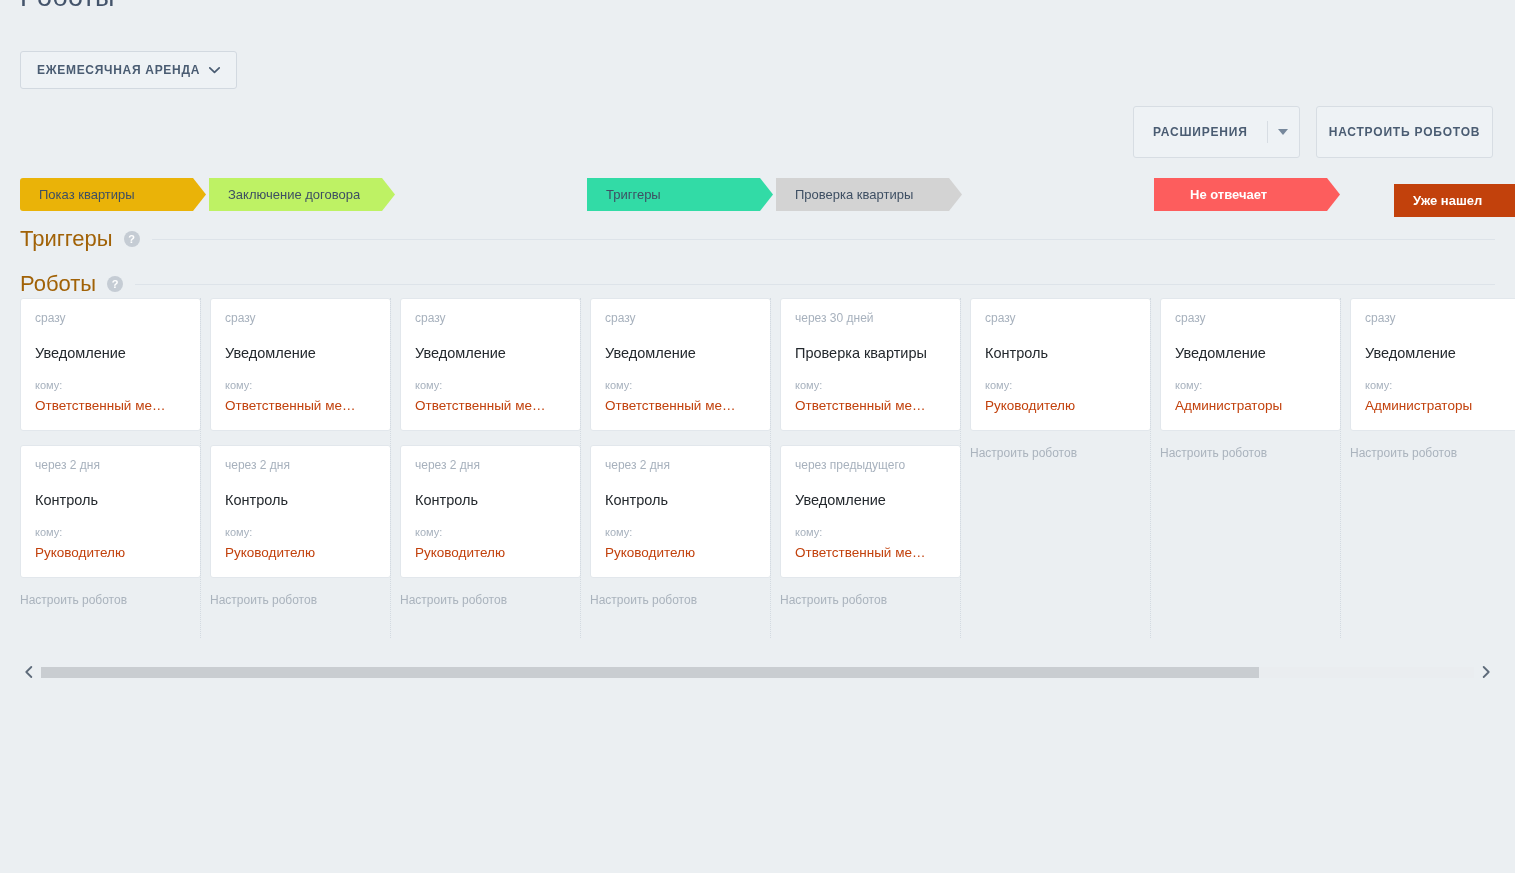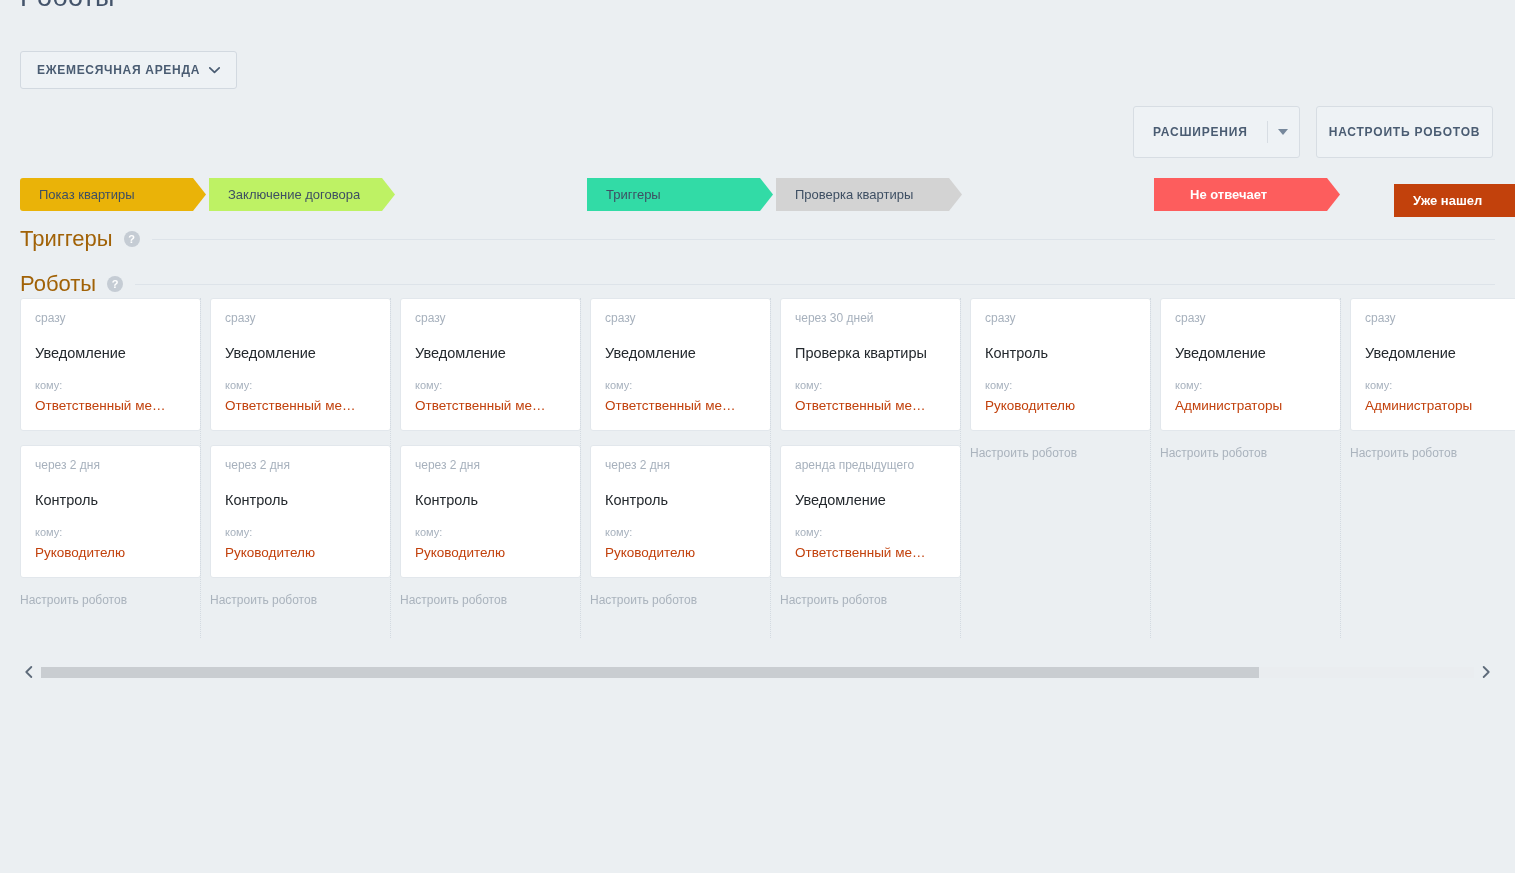--- a/index.html
+++ b/index.html
@@ -353,21 +353,21 @@
       </div>
       <div class="column">
         <div class="col-inner">
           <div class="card">
             <div class="when">через 30 дней</div>
             <div class="title">Проверка квартиры</div>
             <div class="to-label">кому:</div>
             <div class="to-value">Ответственный ме…</div>
           </div>
           <div class="card">
-            <div class="when">аренда предыдущего</div>
+            <div class="when">через предыдущего</div>
             <div class="title">Уведомление</div>
             <div class="to-label">кому:</div>
             <div class="to-value">Ответственный ме…</div>
           </div>
           <div class="setup-link">Настроить роботов</div>
         </div>
         <span class="col-sep"></span>
       </div>
       <div class="column">
         <div class="col-inner">

